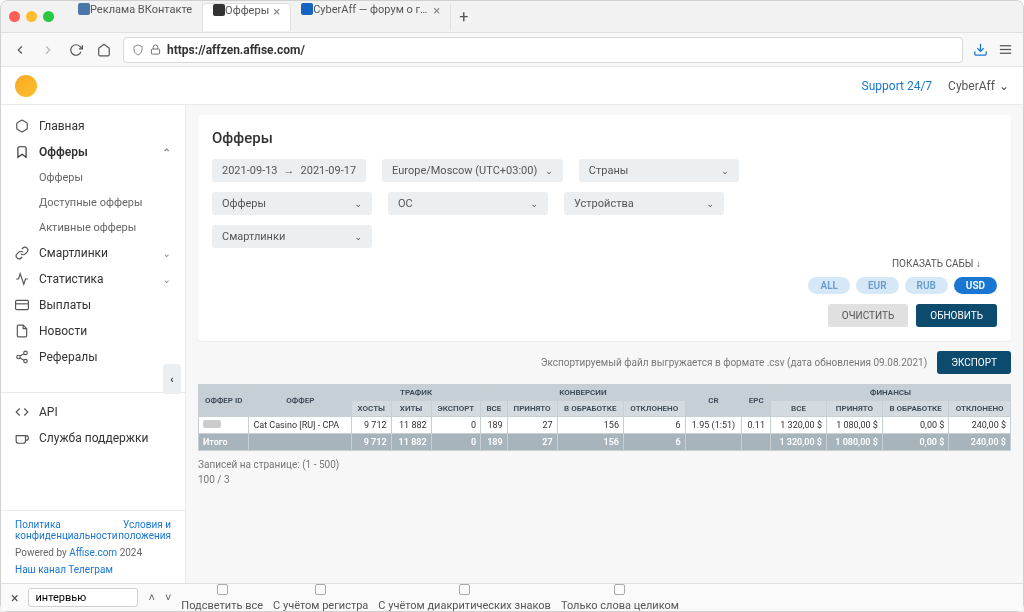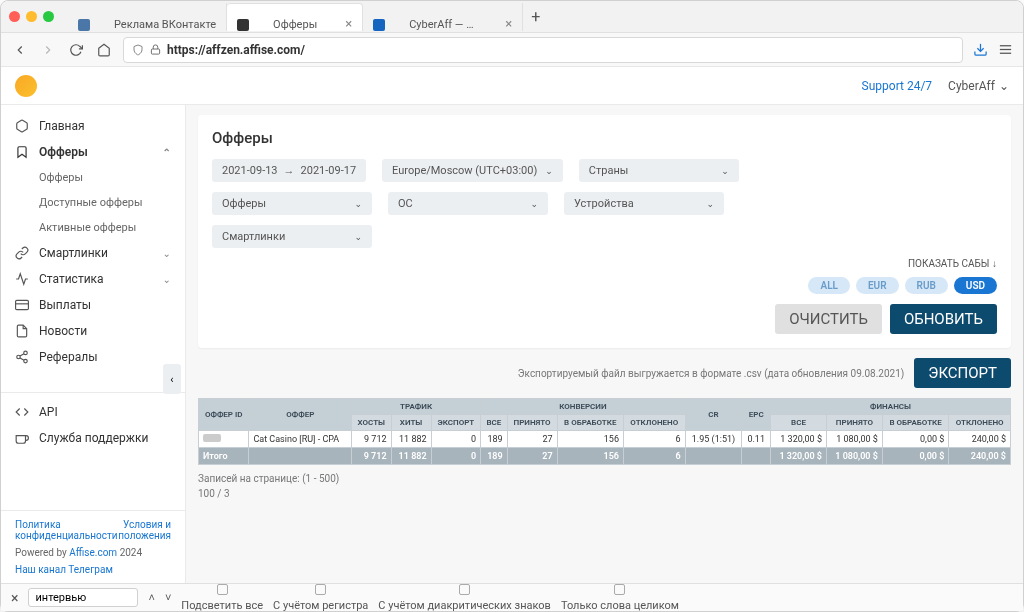--- a/index.html
+++ b/index.html
@@ -3,21 +3,21 @@
 <meta charset="utf-8">
 <style>
 * { margin: 0; padding: 0; box-sizing: border-box; font-family: -apple-system, BlinkMacSystemFont, "Segoe UI", Roboto, sans-serif; }
 body { background: #fff; width: 1024px; height: 612px; overflow: hidden; }
 .window { width: 1024px; height: 612px; border: 1px solid #d0d0d0; border-radius: 8px; display: flex; flex-direction: column; background: #f8f8f8; box-shadow: 0 10px 30px rgba(0,0,0,.15); }
 .titlebar { display: flex; align-items: center; height: 32px; padding: 0 8px; gap: 6px; background: #f2f2f2; border-bottom: 1px solid #e0e0e0; border-radius: 8px 8px 0 0; }
 .dots { display: flex; gap: 6px; margin-right: 8px; }
 .dot { width: 11px; height: 11px; border-radius: 50%; }
 .dot.r { background: #ff5f57; } .dot.y { background: #febc2e; } .dot.g { background: #28c840; }
 .tabs { display: flex; align-items: center; flex: 1; gap: 0; height: 100%; }
-.tab { display: flex; align-items: flex-end; padding: 0 10px; height: 28px; font-size: 11px; color: #555; border-right: 1px solid #e0e0e0; gap: 24px; max-width: 160px; }
+.tab { display: flex; align-items: flex-start; padding: 0 10px; height: 28px; font-size: 11px; color: #555; border-right: 1px solid #e0e0e0; gap: 0; max-width: 160px; }
 .tab.active { background: #fff; border-top: 1px solid #e0e0e0; border-radius: 4px 4px 0 0; }
 .tab .fav { width: 12px; height: 12px; border-radius: 2px; flex-shrink: 0; }
 .tab .close { margin-left: 4px; color: #888; font-size: 13px; cursor: pointer; }
 .tab-add { font-size: 16px; color: #555; padding: 0 8px; cursor: pointer; }
 .toolbar { display: flex; align-items: center; height: 34px; padding: 0 10px; gap: 10px; background: #f8f8f8; border-bottom: 1px solid #e6e6e6; font-weight: bold; }
 .nav-btn { width: 18px; height: 18px; display: flex; align-items: center; justify-content: center; color: #555; cursor: pointer; }
 .url-bar { flex: 1; display: flex; align-items: center; background: #fff; border: 1px solid #d8d8d8; border-radius: 4px; height: 26px; padding: 0 8px; font-size: 12px; color: #333; gap: 6px; }
 .url-bar .lock { color: #666; }
 .right-icons { display: flex; gap: 10px; align-items: center; }
 .content { flex: 1; display: flex; flex-direction: column; background: #fff; overflow: hidden; }
@@ -37,27 +37,27 @@
 .side-footer .row { display: flex; justify-content: space-between; }
 .side-footer a { color: #1976d2; cursor: pointer; }
 .main { flex: 1; overflow-y: auto; background: #f7f7f7; padding: 10px 12px; font-size: 12px; color: #333; }
 .panel { background: #fff; border-radius: 4px; padding: 14px; box-shadow: 0 1px 2px rgba(0,0,0,.05); }
 .panel h2 { font-size: 15px; margin-bottom: 12px; font-weight: 500; }
 .filters { display: flex; flex-wrap: wrap; gap: 16px; margin-bottom: 10px; }
 .filter { background: #eceff1; border-radius: 3px; padding: 5px 10px; display: flex; align-items: center; gap: 8px; font-size: 11px; color: #555; cursor: pointer; }
 .filter .chev { margin-left: auto; font-size: 9px; }
 .filter.date { gap: 6px; }
 .filter-wide { min-width: 160px; }
-.show-subs { text-align: right; margin: 8px 0; font-size: 10px; color: #555; cursor: pointer; }
+.show-subs { text-align: right; margin: 8px 16px; font-size: 10px; color: #555; cursor: pointer; }
 .currency-row { display: flex; justify-content: flex-end; gap: 6px; margin-bottom: 10px; }
 .cur-pill { padding: 3px 12px; border-radius: 10px; font-size: 10px; font-weight: 600; cursor: pointer; }
 .cur-pill.inactive { background: #d6e7f7; color: #6a9cc9; }
 .cur-pill.active { background: #1976d2; color: #fff; }
 .action-row { display: flex; justify-content: flex-end; gap: 8px; }
-.btn { padding: 6px 14px; border-radius: 3px; font-size: 15px; cursor: pointer; border: none; }
+.btn { padding: 6px 14px; border-radius: 3px; font-size: 10px; cursor: pointer; border: none; }
 .btn-clear { background: #e0e0e0; color: #555; }
 .btn-primary { background: #0c4a6e; color: #fff; }
 .export-bar { display: flex; align-items: center; justify-content: flex-end; gap: 10px; font-size: 10px; color: #777; margin: 10px 0; }
 .data-table { width: 100%; border-collapse: collapse; font-size: 9px; background: #fff; }
 .data-table th, .data-table td { border: 1px solid #c8cfd4; padding: 3px 4px; text-align: center; white-space: nowrap; }
 .data-table th { background: #d3dbe0; color: #3b4a56; font-weight: 600; font-size: 8px; }
 .data-table .group-hdr th { background: #c4cfd6; }
 .data-table td.left { text-align: left; }
 .data-table td.right { text-align: right; }
 .data-table tr.total td { background: #a8b4bc; color: #fff; font-weight: 600; }

